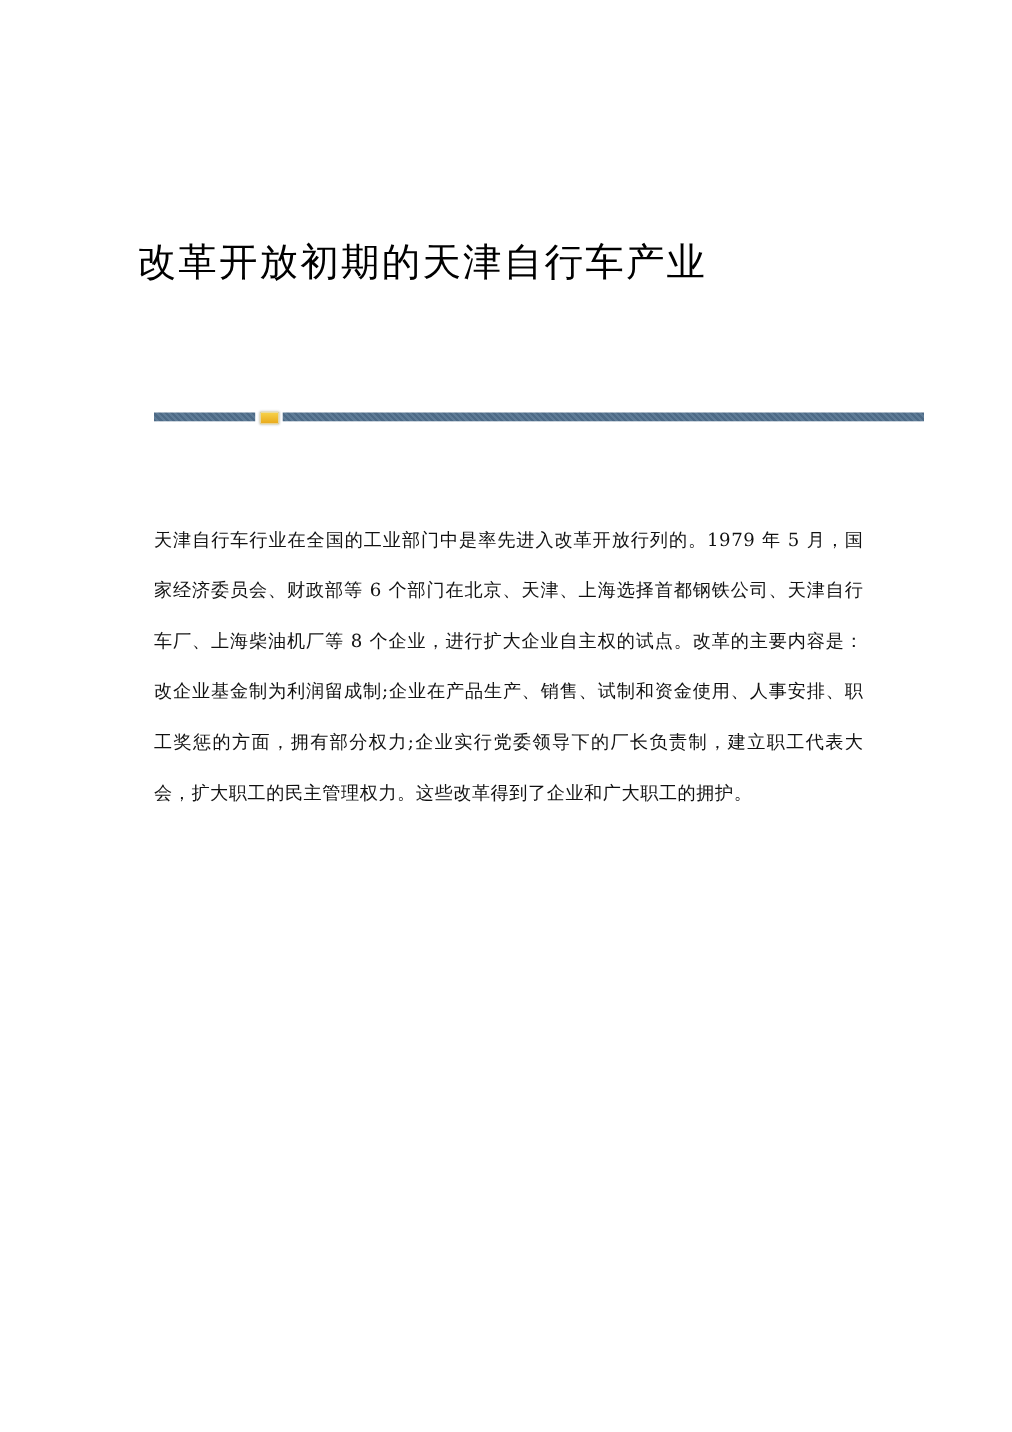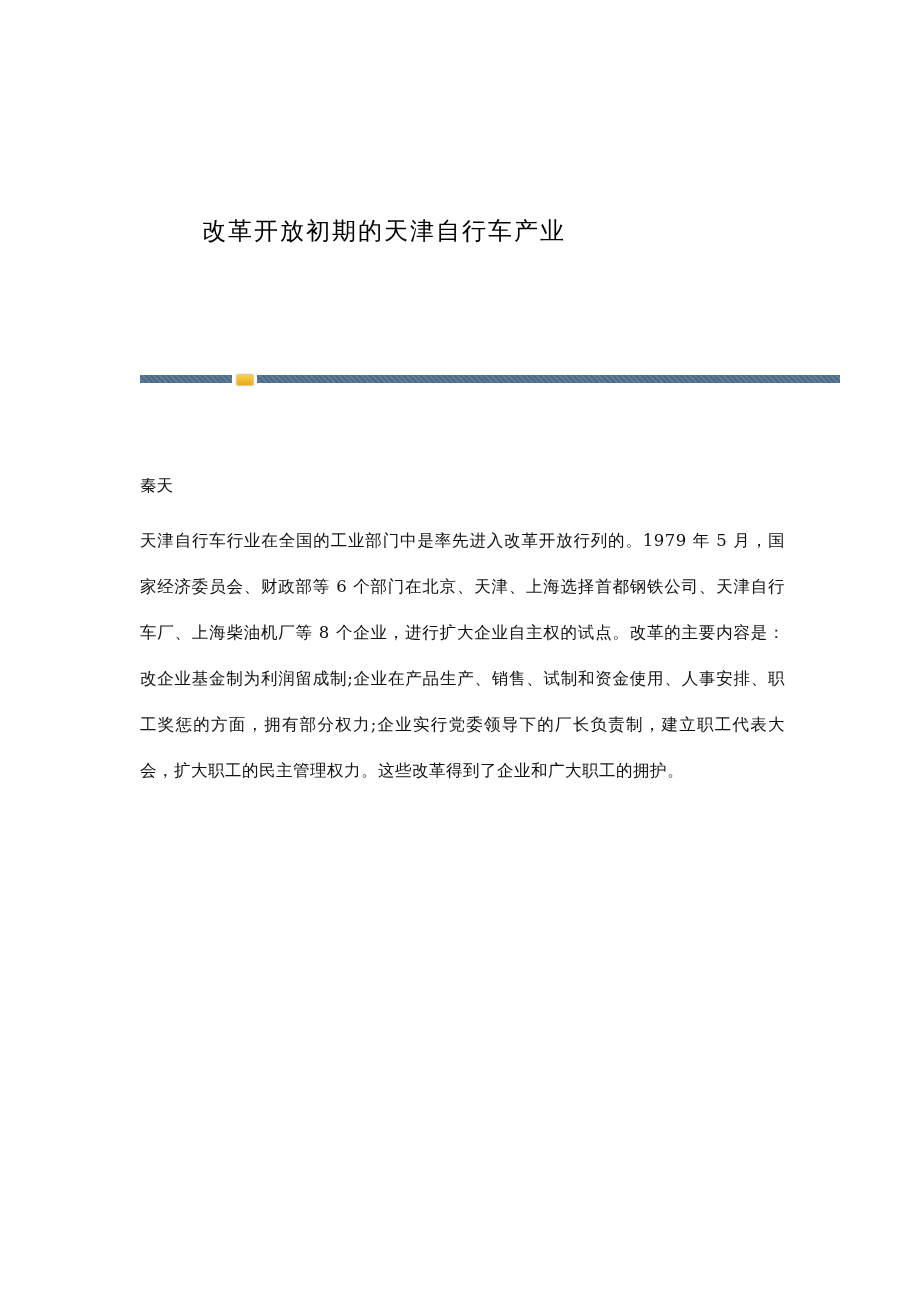--- a/index.html
+++ b/index.html
@@ -1,20 +1,20 @@
 <!DOCTYPE html>
 <html><head>
 <meta charset="utf-8">
 <style>
   html, body { margin: 0; padding: 0; background: #ffffff; }
   body { width: 920px; height: 1302px; position: relative; overflow: hidden;
          font-family: "DejaVu Serif", "Liberation Serif", serif; color: #111; }
   .title { position: absolute; top: 215px; left: 0; width: 768px; text-align: center;
            font-family: "DejaVu Sans", "Liberation Sans", sans-serif;
-           font-size: 24px; letter-spacing: 2px; color: #000; margin: 0; font-weight: normal; }
+           font-size: 35px; letter-spacing: 2px; color: #000; margin: 0; font-weight: normal; }
   .divider { position: absolute; top: 375px; left: 140px; width: 700px; height: 8px; }
   .divider .seg { position: absolute; top: 0; height: 8px;
                   background: repeating-linear-gradient(45deg, #4d6a86 0 2px, #5f7c97 2px 4px); }
   .divider .seg.left { left: 0; width: 92px; }
   .divider .seg.right { left: 117px; right: 0; }
   .divider .badge { position: absolute; left: 96px; top: -1px; width: 16px; height: 10px;
                     background: linear-gradient(#f7d24a, #e9a91a); border: 1px solid #d9cfa0;
                     border-radius: 2px; box-shadow: 0 0 2px #ccc; }
   .body { position: absolute; top: 468px; left: 140px; width: 645px; font-size: 16.5px; }
   .author { margin: 0 0 14px 0; line-height: 36px; }
@@ -25,15 +25,14 @@
 
 <h1 class="title">改革开放初期的天津自行车产业</h1>
 
 <div class="divider">
   <div class="seg left"></div>
   <div class="badge"></div>
   <div class="seg right"></div>
 </div>
 
 <div class="body">
-  <p class="author">秦天</p>
   <p class="para">天津自行车行业在全国的工业部门中是率先进入改革开放行列的。1979 年 5 月，国家经济委员会、财政部等 6 个部门在北京、天津、上海选择首都钢铁公司、天津自行车厂、上海柴油机厂等 8 个企业，进行扩大企业自主权的试点。改革的主要内容是：改企业基金制为利润留成制;企业在产品生产、销售、试制和资金使用、人事安排、职工奖惩的方面，拥有部分权力;企业实行党委领导下的厂长负责制，建立职工代表大会，扩大职工的民主管理权力。这些改革得到了企业和广大职工的拥护。</p>
 </div>
 
 </body></html>

